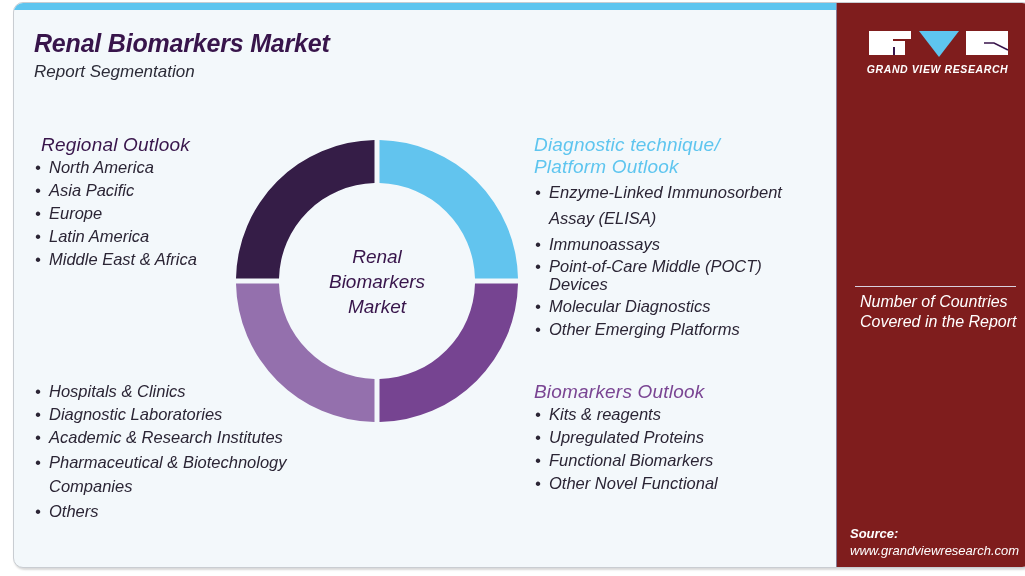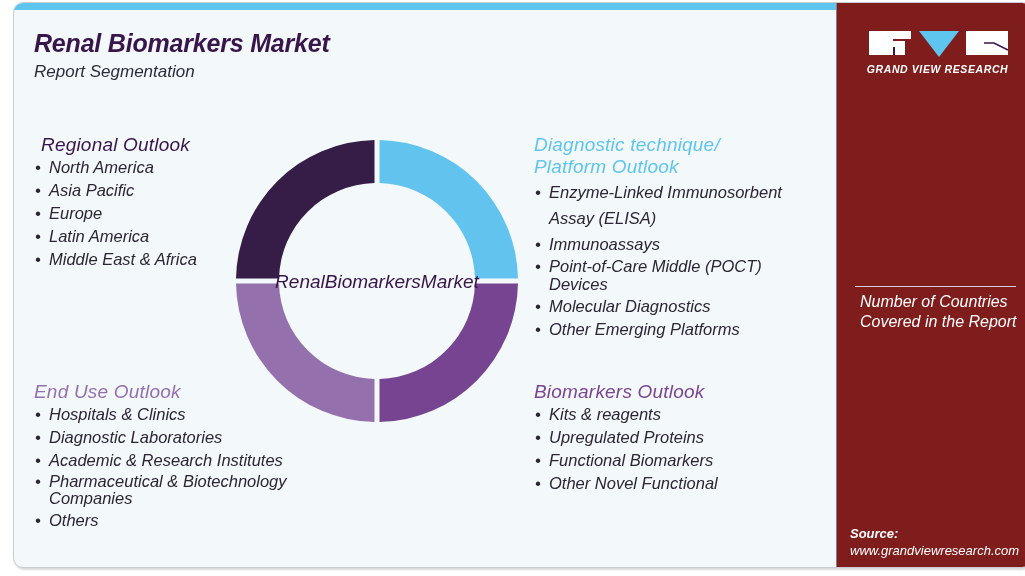--- a/index.html
+++ b/index.html
@@ -51,21 +51,21 @@
     .sec-enduse { left: 20px; top: 378px; }
     .sec-enduse h3 { color: #9470b0; }
     .sec-diag { left: 520px; top: 131px; width: 290px; }
     .sec-diag h3 { color: #5ec5ef; }
     .sec-bio { left: 520px; top: 378px; }
     .sec-bio h3 { color: #7a4593; }
 
     .donut-wrap { position: absolute; left: 220px; top: 135px; width: 286px; height: 286px; }
     .donut-label {
       position: absolute; left: 0; top: 0; width: 286px; height: 286px;
-      display: flex; flex-direction: row; align-items: center; justify-content: center;
+      display: flex; flex-direction: column; align-items: center; justify-content: center;
       font-size: 19px; color: #38154b; line-height: 25px; text-align: center;
     }
 
     .logo { position: absolute; left: 28px; top: 26px; width: 145px; }
     .logo-name {
       position: absolute; left: 0; top: 34px; width: 145px; text-align: center;
       color: #ffffff; font-size: 10.5px; font-weight: bold; letter-spacing: 0.6px;
     }
 
     .stat-value {
@@ -100,26 +100,25 @@
     <ul>
       <li>North America</li>
       <li>Asia Pacific</li>
       <li>Europe</li>
       <li>Latin America</li>
       <li>Middle East &amp; Africa</li>
     </ul>
   </div>
 
   <div class="section sec-enduse">
-    <h3>End Use Outlook</h3>
     <ul>
       <li>Hospitals &amp; Clinics</li>
       <li>Diagnostic Laboratories</li>
       <li>Academic &amp; Research Institutes</li>
-      <li style="width:300px; line-height:17px;">Pharmaceutical &amp; Biotechnology Companies</li>
+      <li style="width:300px; line-height:24px;">Pharmaceutical &amp; Biotechnology Companies</li>
       <li>Others</li>
     </ul>
   </div>
 
   <div class="section sec-diag">
     <h3>
       <span>Diagnostic technique/</span><br>
       <span>Platform Outlook</span>
     </h3>
     <ul>

